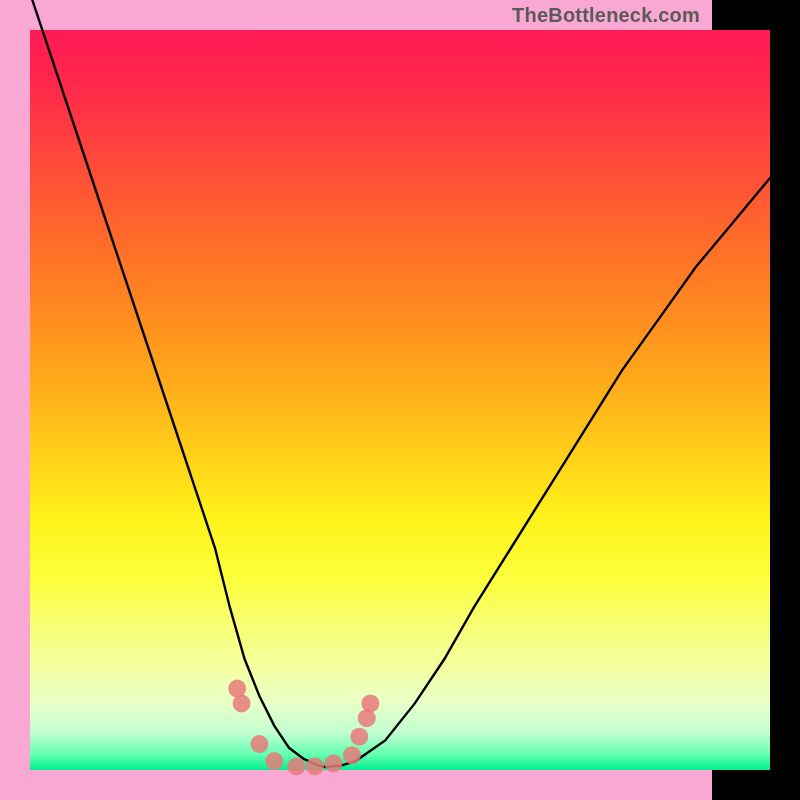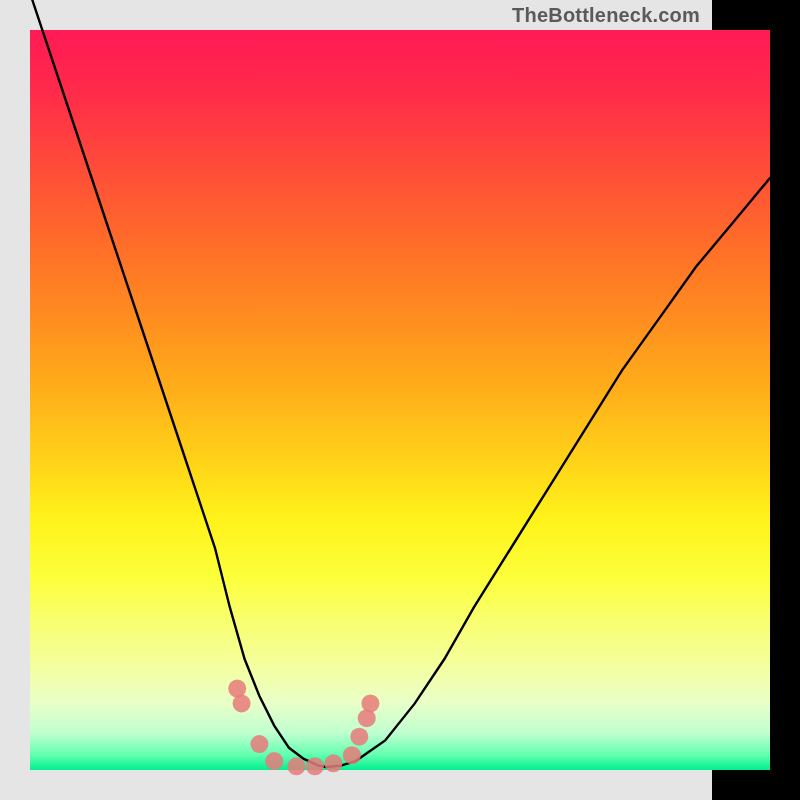--- a/index.html
+++ b/index.html
@@ -1,21 +1,21 @@
 <!DOCTYPE html>
 <html><head>
 <meta charset="utf-8">
 <style>
   * { margin: 0; padding: 0; box-sizing: border-box; }
   html, body { width: 800px; height: 800px; overflow: hidden; background: #000; }
   .frame {
     position: relative;
     width: 712px;
     height: 800px;
-    background: #e5e5e5;
+    background: #f9a8d4;
   }
   .plot-area {
     position: absolute;
     left: 30px;
     top: 30px;
     width: 740px;
     height: 740px;
     background: linear-gradient(to bottom,
       #ff1a55 0%,
       #ff2a4a 8%,

